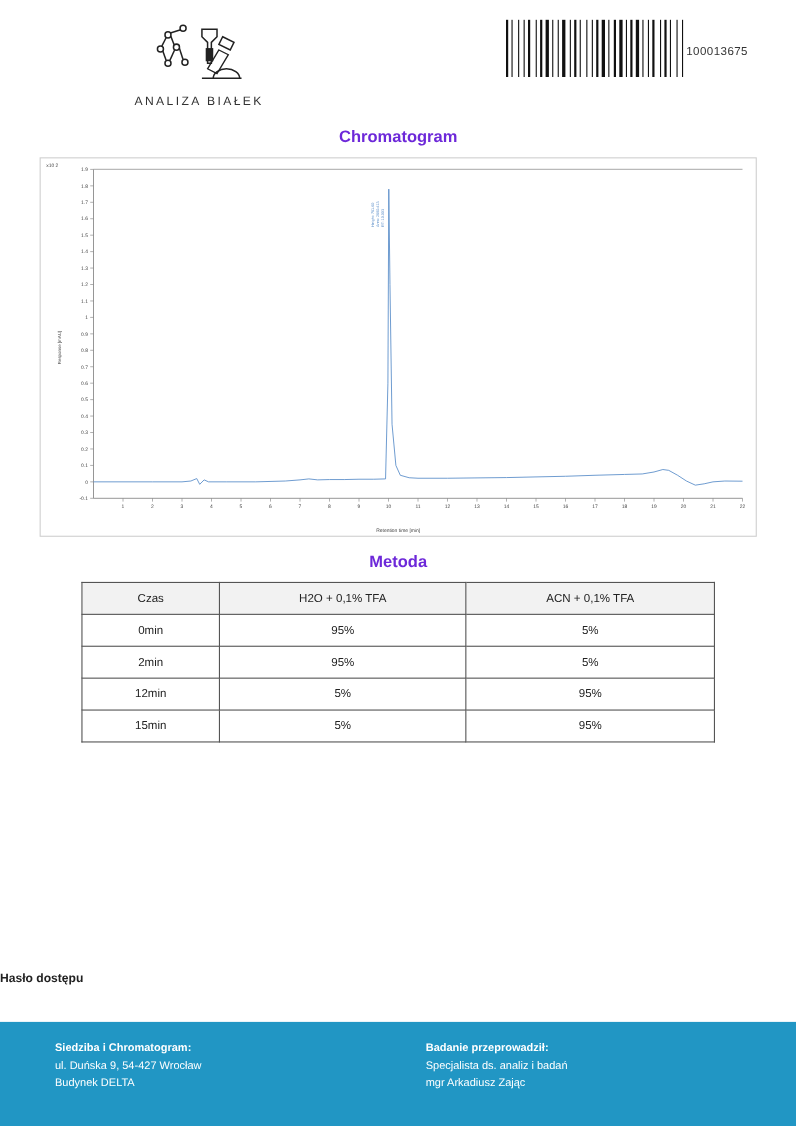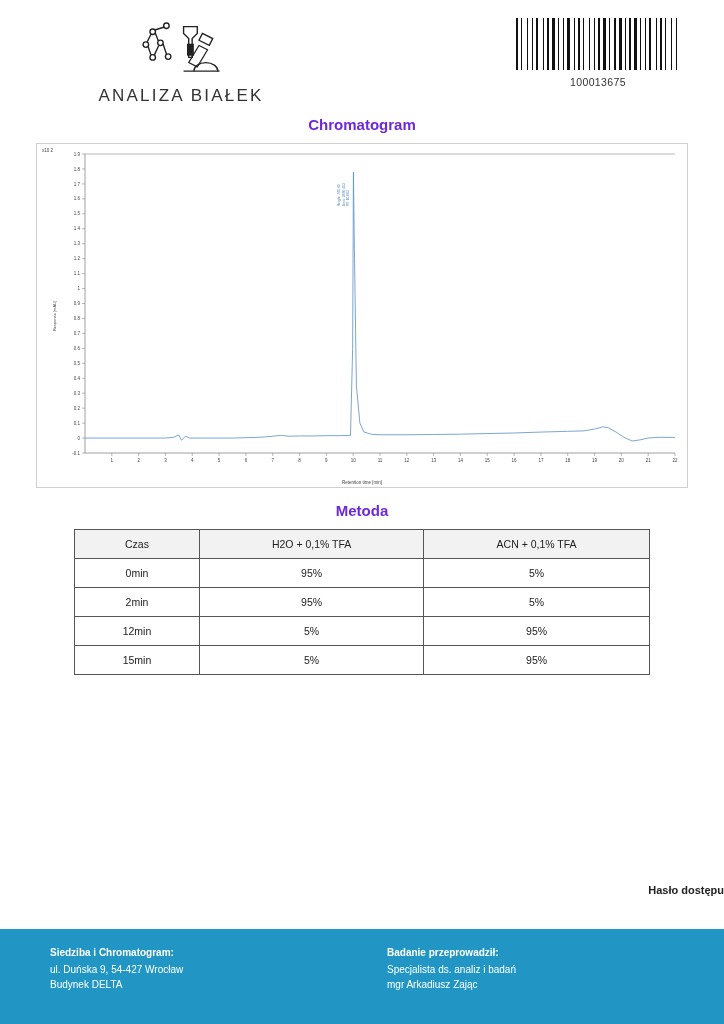--- a/index.html
+++ b/index.html
@@ -25,28 +25,28 @@
   .logo-block {
     display: flex;
     flex-direction: column;
     align-items: center;
     width: 230px;
     margin-left: 30px;
   }
   .logo-mark { width: 96px; height: 60px; }
   .logo-text {
     margin-top: 8px;
-    font-size: 17px;
+    font-size: 11px;
     letter-spacing: 2.2px;
     color: #333;
     font-family: "Liberation Sans", sans-serif;
   }
   .barcode-block {
     display: flex;
-    flex-direction: column;
+    flex-direction: row;
     align-items: center;
     margin-right: 8px;
     margin-left: 32px;
   }
   .barcode {
     height: 52px;
     display: flex;
     align-items: flex-end;
   }
   .barcode i {
@@ -127,21 +127,21 @@
     height: 28px;
   }
   table.method tbody td { height: 28px; }
   table.method th:first-child, table.method td:first-child { width: 125px; }
 
   
   .password-block {
     position: absolute;
     left: 0; right: 0;
     top: 884px;
-    text-align: right;
+    text-align: left;
   }
   .password-title {
     font-size: 11px;
     font-weight: bold;
     color: #222;
     margin-bottom: 10px;
   }
   .password-value {
     font-size: 10.5px;
     color: #222;

